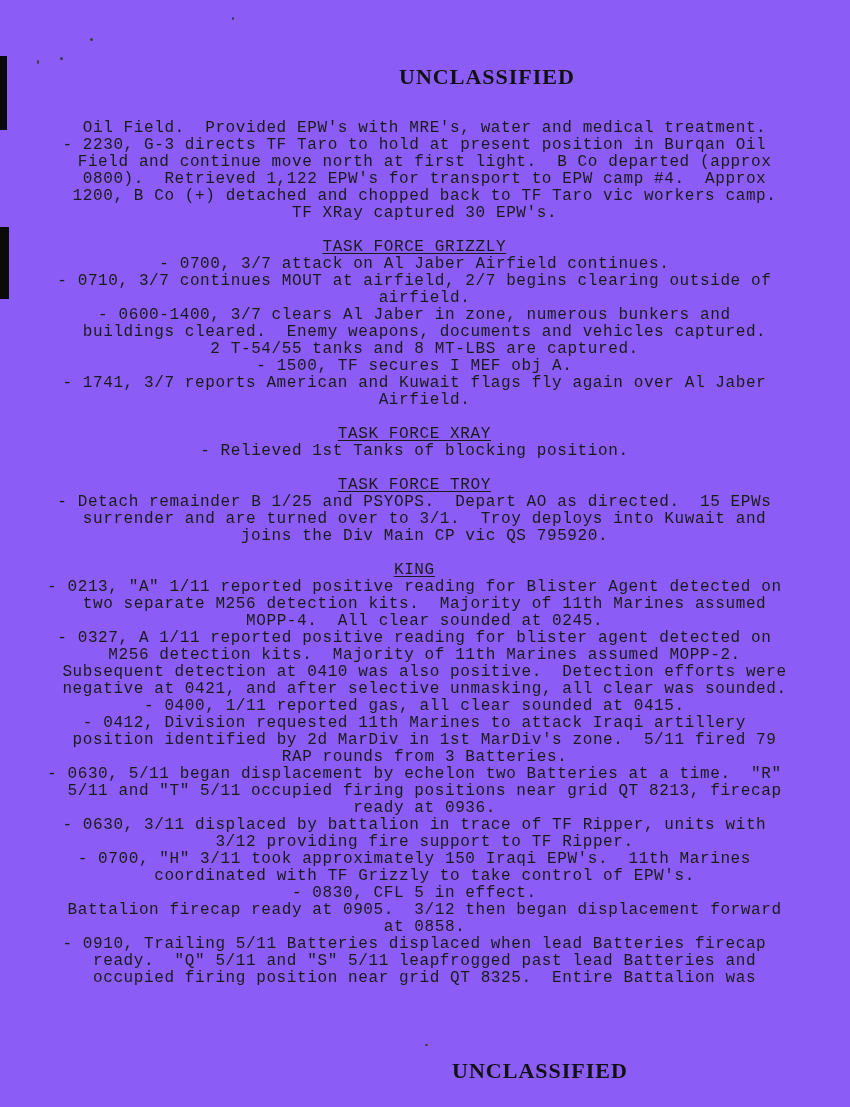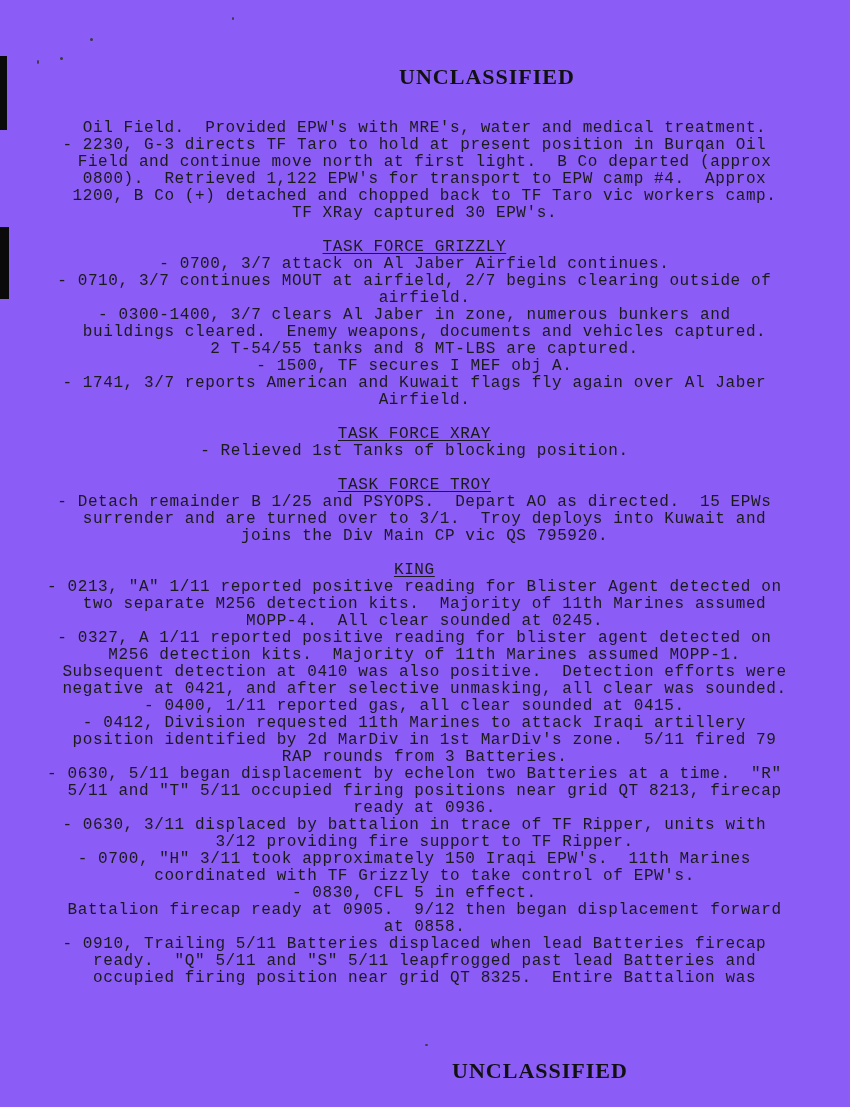--- a/index.html
+++ b/index.html
@@ -91,21 +91,21 @@
         <div class="doc-line">  Field and continue move north at first light.  B Co departed (approx</div>
         <div class="doc-line">  0800).  Retrieved 1,122 EPW's for transport to EPW camp #4.  Approx</div>
         <div class="doc-line">  1200, B Co (+) detached and chopped back to TF Taro vic workers camp.</div>
         <div class="doc-line">  TF XRay captured 30 EPW's.</div>
       </div>
       <div class="doc-section">
         <div class="doc-line doc-heading">TASK FORCE GRIZZLY</div>
         <div class="doc-line">- 0700, 3/7 attack on Al Jaber Airfield continues.</div>
         <div class="doc-line">- 0710, 3/7 continues MOUT at airfield, 2/7 begins clearing outside of</div>
         <div class="doc-line">  airfield.</div>
-        <div class="doc-line">- 0300-1400, 3/7 clears Al Jaber in zone, numerous bunkers and</div>
+        <div class="doc-line">- 0600-1400, 3/7 clears Al Jaber in zone, numerous bunkers and</div>
         <div class="doc-line">  buildings cleared.  Enemy weapons, documents and vehicles captured.</div>
         <div class="doc-line">  2 T-54/55 tanks and 8 MT-LBS are captured.</div>
         <div class="doc-line">- 1500, TF secures I MEF obj A.</div>
         <div class="doc-line">- 1741, 3/7 reports American and Kuwait flags fly again over Al Jaber</div>
         <div class="doc-line">  Airfield.</div>
       </div>
       <div class="doc-section">
         <div class="doc-line doc-heading">TASK FORCE XRAY</div>
         <div class="doc-line">- Relieved 1st Tanks of blocking position.</div>
       </div>
@@ -114,36 +114,36 @@
         <div class="doc-line">- Detach remainder B 1/25 and PSYOPS.  Depart AO as directed.  15 EPWs</div>
         <div class="doc-line">  surrender and are turned over to 3/1.  Troy deploys into Kuwait and</div>
         <div class="doc-line">  joins the Div Main CP vic QS 795920.</div>
       </div>
       <div class="doc-section">
         <div class="doc-line doc-heading">KING</div>
         <div class="doc-line">- 0213, "A" 1/11 reported positive reading for Blister Agent detected on</div>
         <div class="doc-line">  two separate M256 detection kits.  Majority of 11th Marines assumed</div>
         <div class="doc-line">  MOPP-4.  All clear sounded at 0245.</div>
         <div class="doc-line">- 0327, A 1/11 reported positive reading for blister agent detected on</div>
-        <div class="doc-line">  M256 detection kits.  Majority of 11th Marines assumed MOPP-1.</div>
+        <div class="doc-line">  M256 detection kits.  Majority of 11th Marines assumed MOPP-2.</div>
         <div class="doc-line">  Subsequent detection at 0410 was also positive.  Detection efforts were</div>
         <div class="doc-line">  negative at 0421, and after selective unmasking, all clear was sounded.</div>
         <div class="doc-line">- 0400, 1/11 reported gas, all clear sounded at 0415.</div>
         <div class="doc-line">- 0412, Division requested 11th Marines to attack Iraqi artillery</div>
         <div class="doc-line">  position identified by 2d MarDiv in 1st MarDiv's zone.  5/11 fired 79</div>
         <div class="doc-line">  RAP rounds from 3 Batteries.</div>
         <div class="doc-line">- 0630, 5/11 began displacement by echelon two Batteries at a time.  "R"</div>
         <div class="doc-line">  5/11 and "T" 5/11 occupied firing positions near grid QT 8213, firecap</div>
         <div class="doc-line">  ready at 0936.</div>
         <div class="doc-line">- 0630, 3/11 displaced by battalion in trace of TF Ripper, units with</div>
         <div class="doc-line">  3/12 providing fire support to TF Ripper.</div>
         <div class="doc-line">- 0700, "H" 3/11 took approximately 150 Iraqi EPW's.  11th Marines</div>
         <div class="doc-line">  coordinated with TF Grizzly to take control of EPW's.</div>
         <div class="doc-line">- 0830, CFL 5 in effect.</div>
-        <div class="doc-line">  Battalion firecap ready at 0905.  9/12 then began displacement forward</div>
+        <div class="doc-line">  Battalion firecap ready at 0905.  3/12 then began displacement forward</div>
         <div class="doc-line">  at 0858.</div>
         <div class="doc-line">- 0910, Trailing 5/11 Batteries displaced when lead Batteries firecap</div>
         <div class="doc-line">  ready.  "Q" 5/11 and "S" 5/11 leapfrogged past lead Batteries and</div>
         <div class="doc-line">  occupied firing position near grid QT 8325.  Entire Battalion was</div>
       </div>
     </div>
 
   <div class="classification bottom">UNCLASSIFIED</div>
 
 </div>

